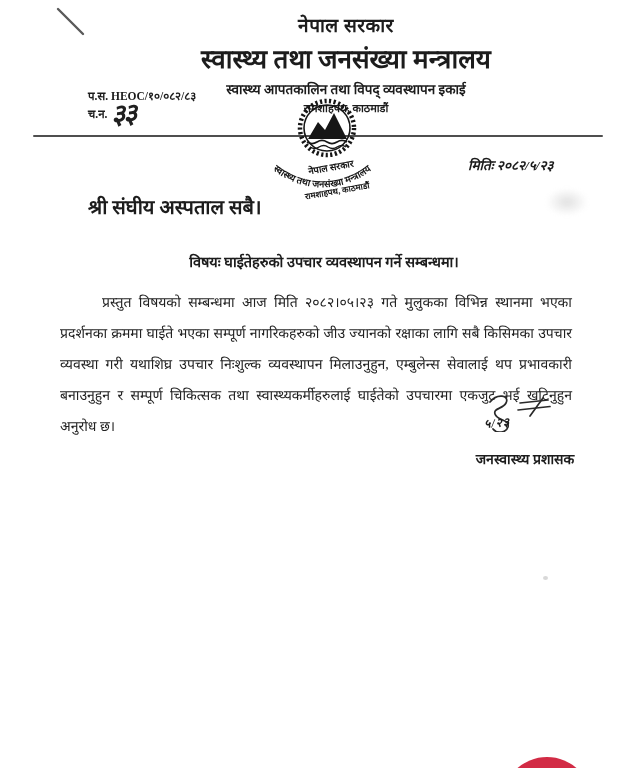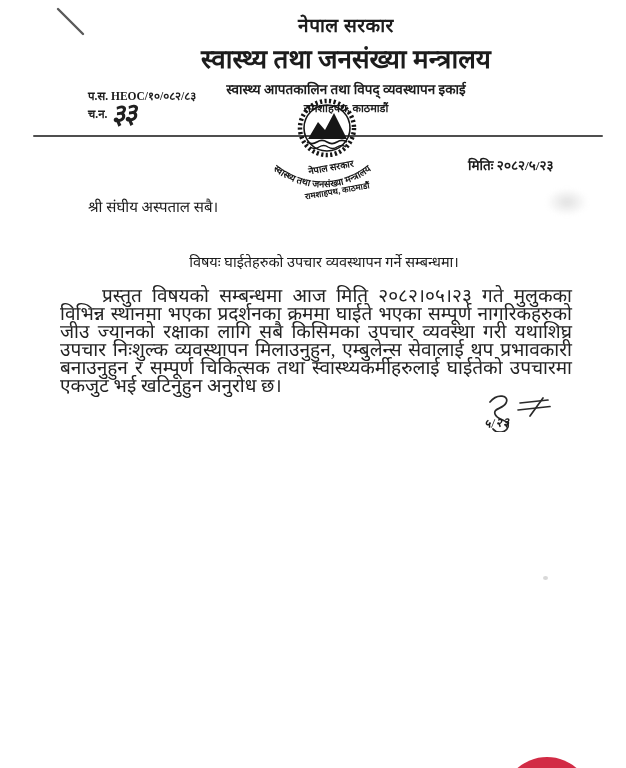--- a/index.html
+++ b/index.html
@@ -24,28 +24,28 @@
   .refblock{left:88px;top:89px;font-size:11.5px;font-weight:600;line-height:15px;}
   .chn-row{display:flex;align-items:center;}
   .hand-number{
     font-size:27px;font-weight:700;font-style:italic;
     transform:rotate(-4deg);margin-left:4px;line-height:20px;
     letter-spacing:-2px;color:#202020;
   }
   
   .head-rule{left:33px;top:135px;width:570px;height:2px;background:#4f4f4f;border-radius:1px;}
   
-  .date-line{left:468px;top:156px;font-size:13.5px;font-weight:600;}
+  .date-line{left:468px;top:156px;font-size:13.5px;font-weight:600;font-style:italic;}
   
-  .recipients{left:88px;top:196px;font-size:15px;font-weight:400;line-height:23px;}
+  .recipients{left:88px;top:196px;font-size:20px;font-weight:700;line-height:23px;}
   
   .subject{left:0;top:251px;width:626px;text-align:center;padding-left:22px;box-sizing:border-box;
-           font-size:14.5px;font-weight:400;}
+           font-size:14.5px;font-weight:700;}
   
-  .body-par{left:60px;top:287px;width:512px;font-size:19px;line-height:18px;
+  .body-par{left:60px;top:287px;width:512px;font-size:14px;line-height:31px;
             text-align:justify;text-indent:42px;color:#222;}
   
   .sig-date{left:484px;top:414px;font-size:12px;font-style:italic;font-weight:600;
             transform:rotate(-5deg);letter-spacing:1px;}
   .sig-name{left:455px;top:426px;width:130px;text-align:center;font-size:12.5px;font-weight:600;}
   .sig-title{left:445px;top:449px;width:160px;text-align:center;font-size:14px;font-weight:600;}
   
   .smudge{left:546px;top:188px;width:42px;height:28px;border-radius:50%;
           background:radial-gradient(ellipse at center,#c9c9c9 0%,rgba(255,255,255,0) 70%);
           opacity:.55;filter:blur(2px);}
@@ -111,19 +111,20 @@
 
   <svg class="abs" style="left:468px;top:390px;" width="110" height="42" viewBox="0 0 110 42">
     <g stroke="#2a2a2a" stroke-width="1.7" fill="none" stroke-linecap="round">
       <path d="M22,12 c7,-9 20,-7 16,1 c-3,6 -13,5 -11,11 c2,7 15,5 13,13 c-2,6 -11,7 -15,2"></path>
       <path d="M62,26 l13,-18"></path>
       <path d="M52,13 l28,-3"></path>
       <path d="M50,20 l32,-3.5"></path>
     </g>
   </svg>
   <div class="abs sig-date">५/२३</div>
+  <div class="abs sig-title">जनस्वास्थ्य प्रशासक</div>
 
   <div class="abs smudge"></div>
   <div class="abs speck"></div>
 
   <div class="abs red-badge" id="redBadge" style="background: rgb(210, 43, 69);"></div>
 
 </div>
 
 </body></html>

